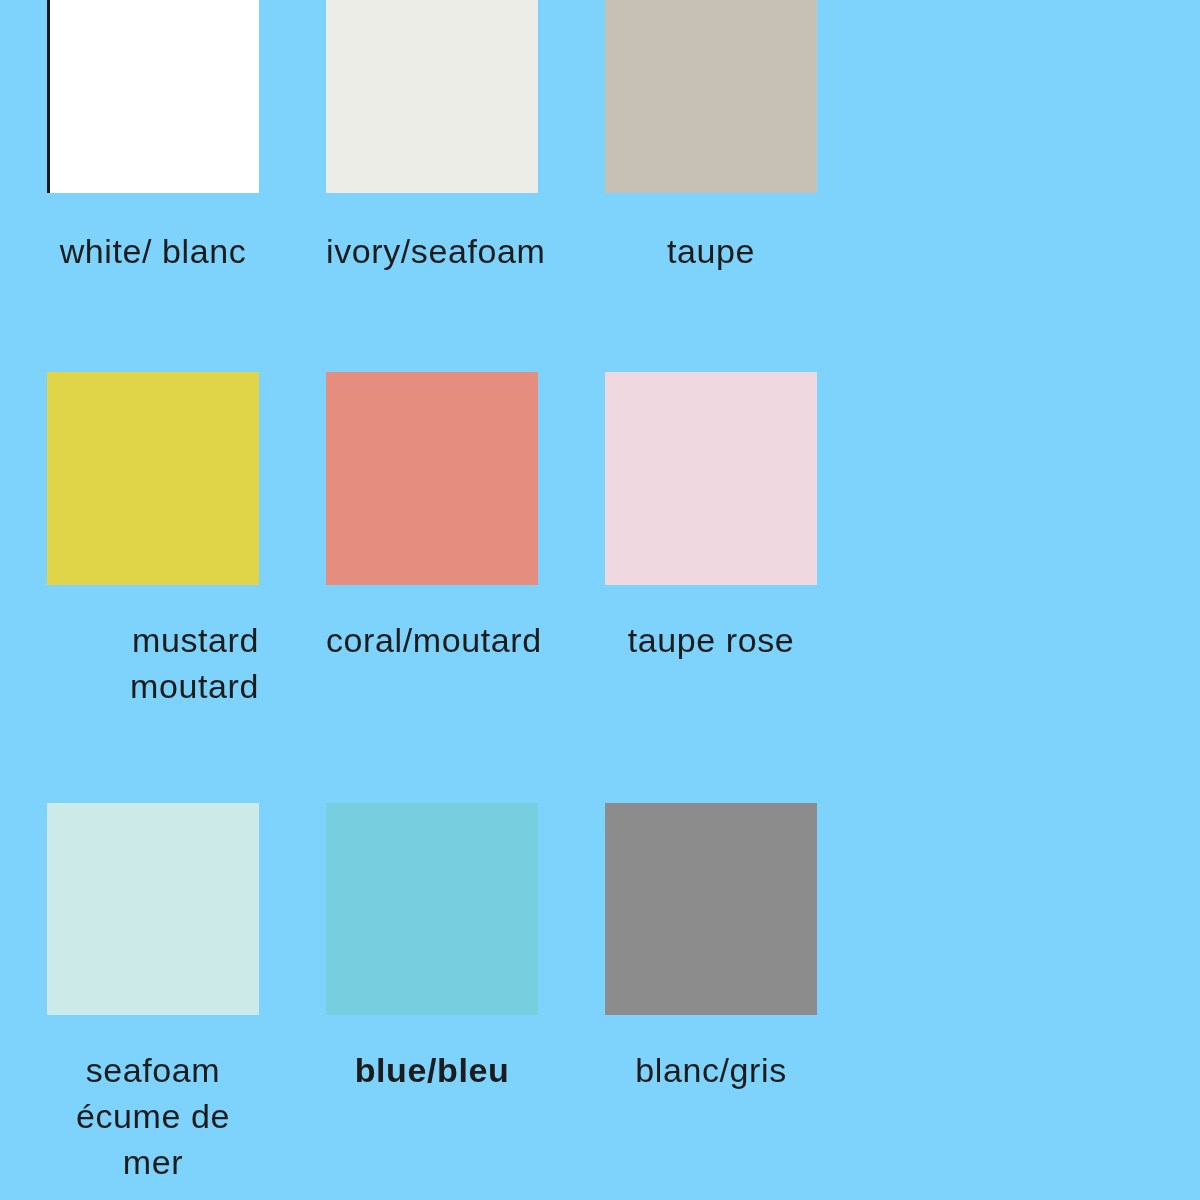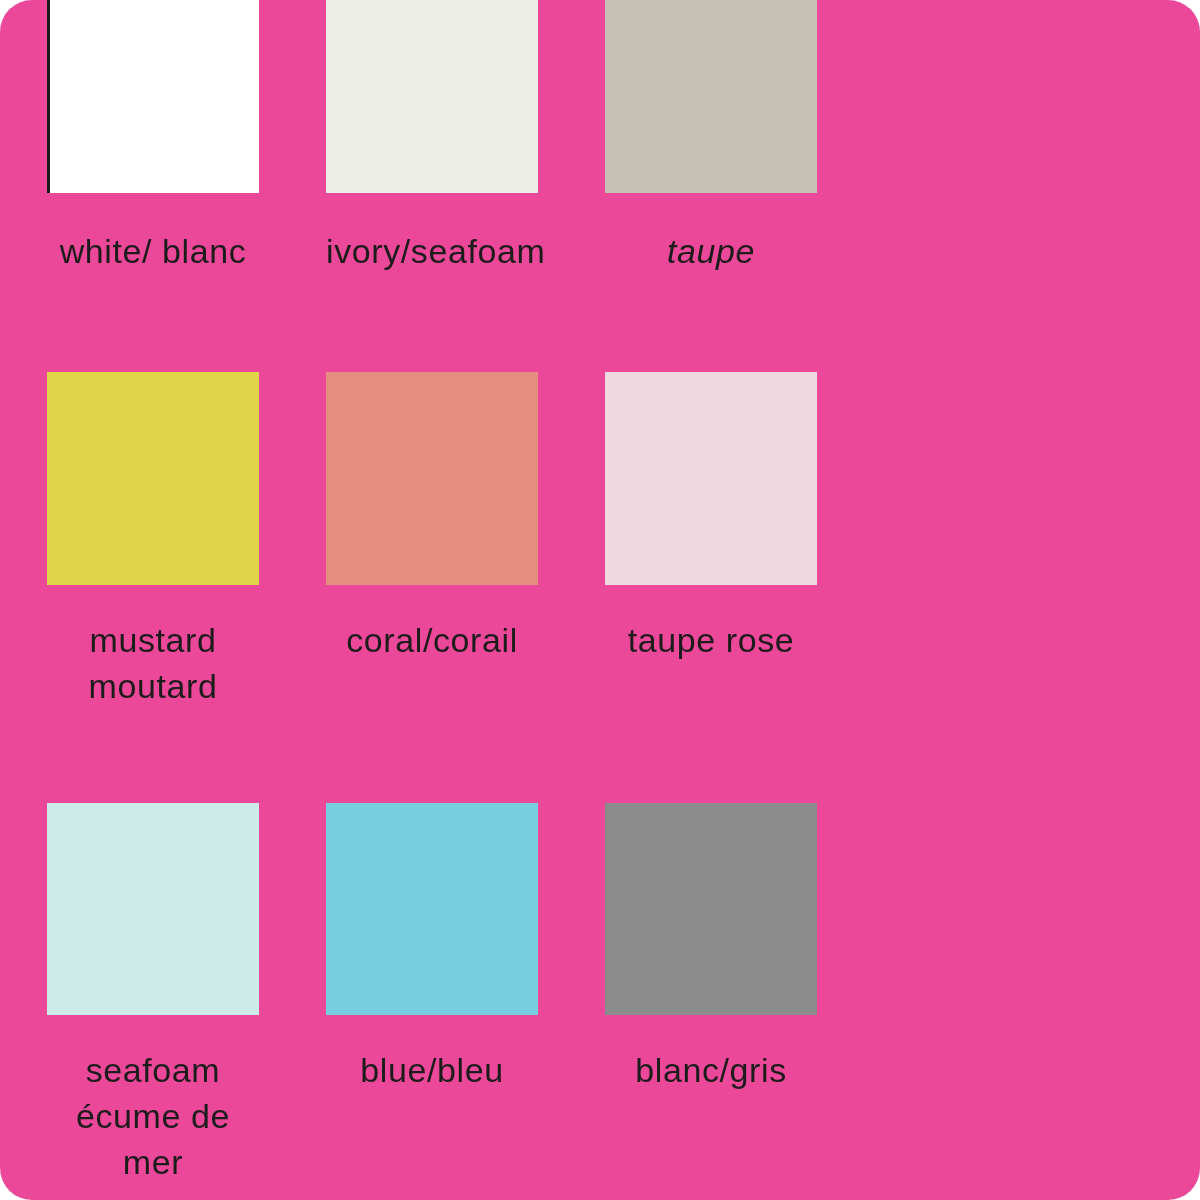--- a/index.html
+++ b/index.html
@@ -72,62 +72,62 @@
   .row-3 .swatch-label { top: 244px; }
 
   
   .col-1 { left: 47px; }
   .col-2 { left: 326px; }
   .col-3 { left: 605px; }
 </style>
 </head>
 <body style="background-color: rgb(255, 255, 255);">
 
-<div id="swatch-chart" style="background-color: #ec4899; border-radius: 32px;">
+<div id="swatch-chart" style="background-color: #7dd3fc;">
 
   <div class="swatch-cell row-1 col-1">
     <div class="swatch-chip chip-rule-left" style="background-color: rgb(255, 255, 255); border-left-color: rgb(26, 26, 26);"></div>
     <div class="swatch-label" style="color: rgb(28, 28, 28);">white/ blanc</div>
   </div>
 
   <div class="swatch-cell row-1 col-2">
     <div class="swatch-chip" style="background-color: rgb(236, 237, 230);"></div>
     <div class="swatch-label" style="color: rgb(28, 28, 28);">ivory/seafoam</div>
   </div>
 
   <div class="swatch-cell row-1 col-3">
     <div class="swatch-chip" style="background-color: rgb(199, 192, 180);"></div>
-    <div class="swatch-label" style="color: rgb(28, 28, 28); font-style: italic;">taupe</div>
+    <div class="swatch-label" style="color: rgb(28, 28, 28);">taupe</div>
   </div>
 
   <div class="swatch-cell row-2 col-1">
     <div class="swatch-chip" style="background-color: rgb(224, 212, 72);"></div>
-    <div class="swatch-label" style="color: rgb(28, 28, 28);">mustard
+    <div class="swatch-label" style="color: rgb(28, 28, 28); text-align: right;">mustard
 moutard</div>
   </div>
 
   <div class="swatch-cell row-2 col-2">
     <div class="swatch-chip" style="background-color: rgb(229, 142, 127);"></div>
-    <div class="swatch-label" style="color: rgb(28, 28, 28);">coral/corail</div>
+    <div class="swatch-label" style="color: rgb(28, 28, 28);">coral/moutard</div>
   </div>
 
   <div class="swatch-cell row-2 col-3">
     <div class="swatch-chip" style="background-color: rgb(239, 216, 224);"></div>
     <div class="swatch-label" style="color: rgb(28, 28, 28);">taupe rose</div>
   </div>
 
   <div class="swatch-cell row-3 col-1">
     <div class="swatch-chip" style="background-color: rgb(204, 234, 232);"></div>
     <div class="swatch-label" style="color: rgb(28, 28, 28);">seafoam
 écume de mer</div>
   </div>
 
   <div class="swatch-cell row-3 col-2">
     <div class="swatch-chip" style="background-color: rgb(119, 206, 222);"></div>
-    <div class="swatch-label" style="color: rgb(28, 28, 28);">blue/bleu</div>
+    <div class="swatch-label" style="color: rgb(28, 28, 28); font-weight: bold;">blue/bleu</div>
   </div>
 
   <div class="swatch-cell row-3 col-3">
     <div class="swatch-chip" style="background-color: rgb(140, 140, 140);"></div>
     <div class="swatch-label" style="color: rgb(28, 28, 28);">blanc/gris</div>
   </div>
 
 </div>
 
 </body></html>

